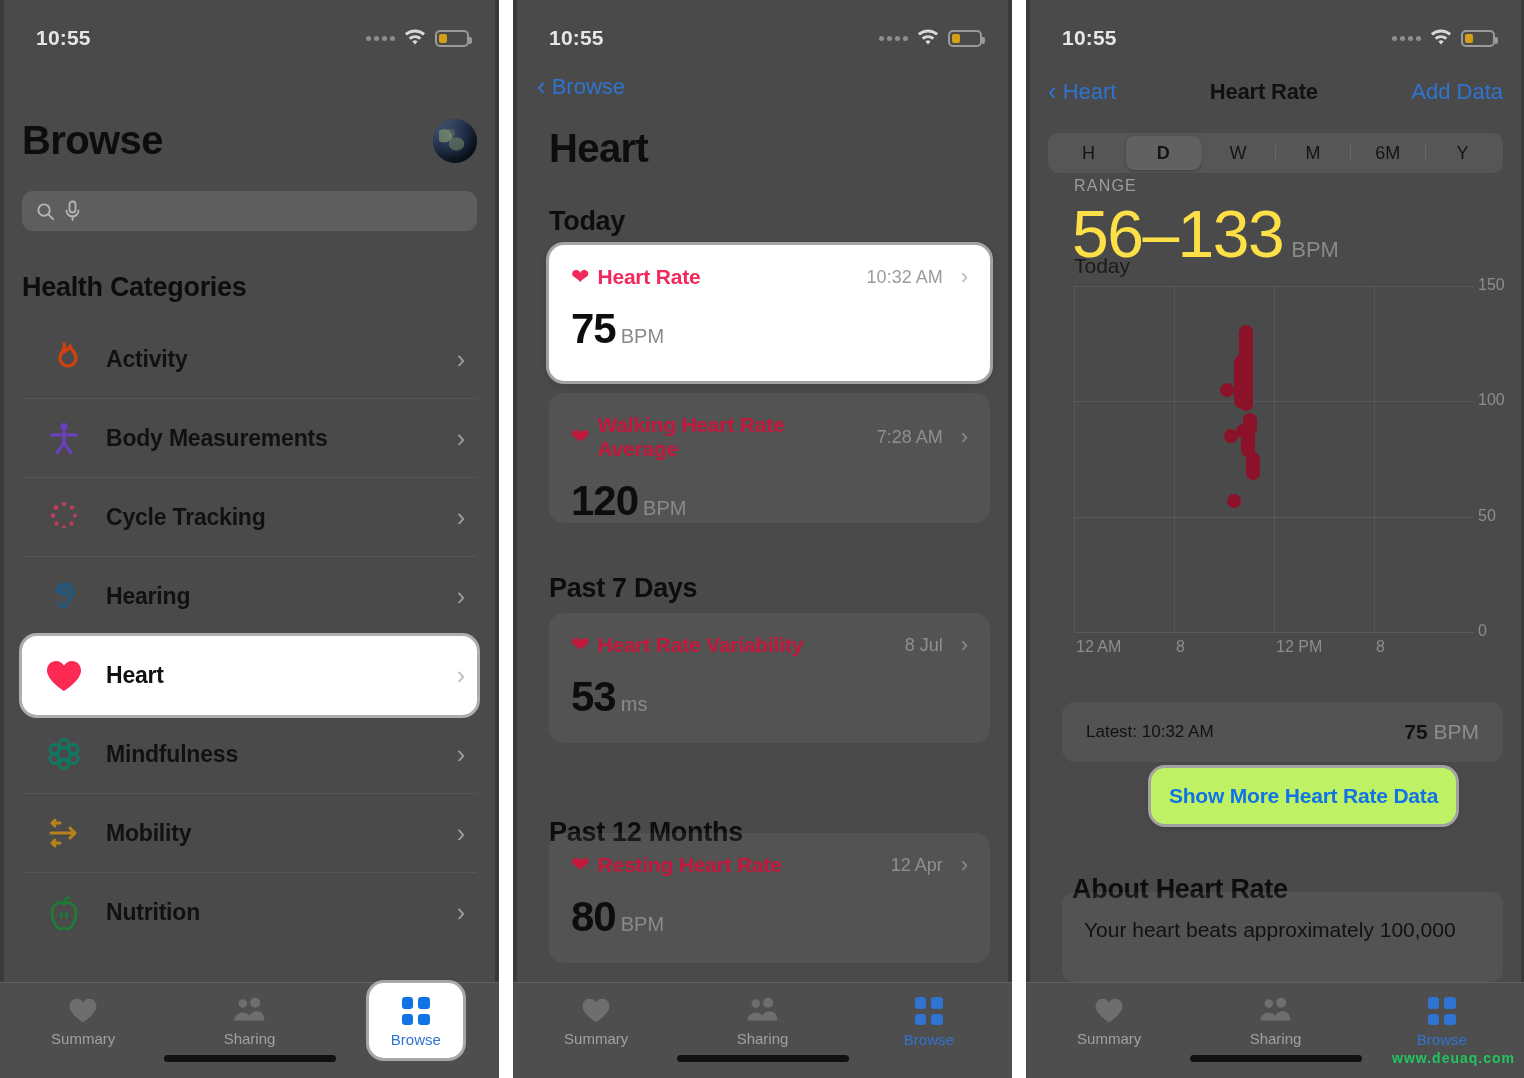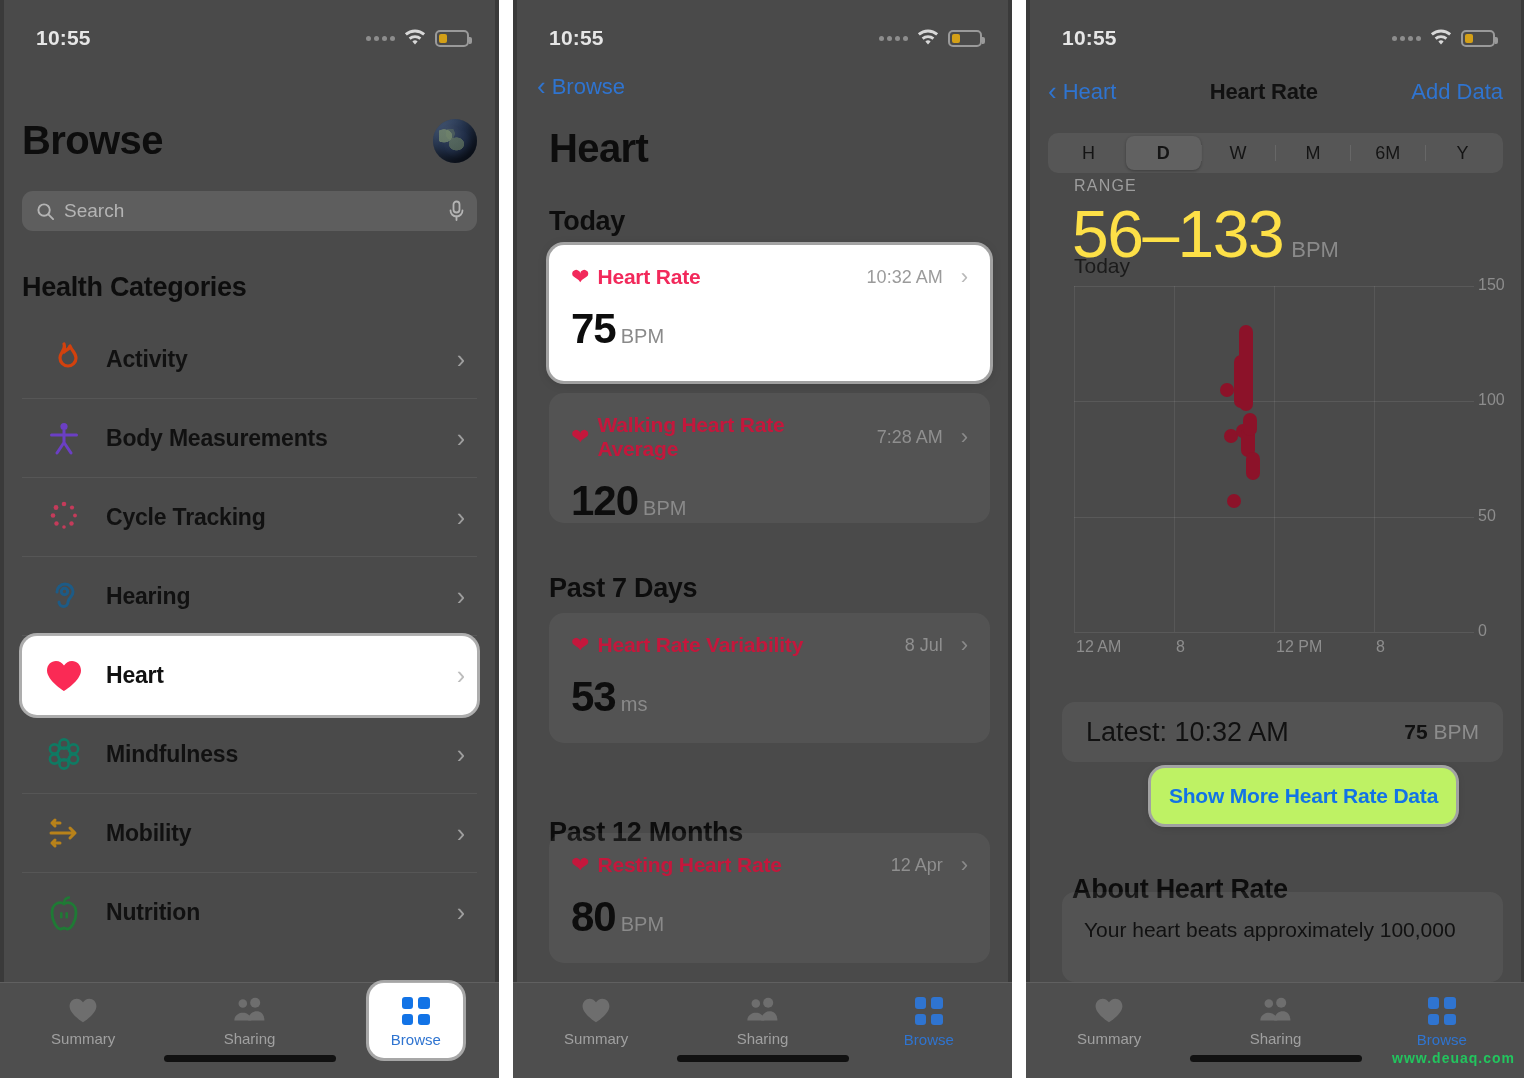--- a/index.html
+++ b/index.html
@@ -164,21 +164,21 @@
   .ylabels { position:absolute; left:452px; top:278px; width:60px; height:366px; }
   .ylabels span { position:absolute; font-size:16px; color:#8d8d8d; left:0; }
   .xlabels { position:absolute; left:48px; top:638px; width:420px; height:26px; }
   .xlabels span { position:absolute; font-size:16px; color:#8d8d8d; }
 
   .latest-card {
     position:absolute; left:36px; right:22px; top:702px; height:60px;
     background:rgba(255,255,255,0.055); border-radius:13px;
     display:flex; align-items:center; justify-content:space-between; padding:0 24px;
   }
-  .latest-card .lc-left { font-size:27px; color:#111; }
+  .latest-card .lc-left { font-size:17px; color:#111; }
   .latest-card .lc-right { font-size:21px; }
   .latest-card .lc-right b { color:#111; font-weight:700; }
   .latest-card .lc-right span { color:#8d8d8d; font-weight:400; }
 
   .showmore {
     position:absolute; left:125px; top:768px; width:305px; height:56px;
     background:#bef264; border-radius:14px; display:flex; align-items:center; justify-content:center;
     box-shadow:0 0 0 3px rgba(255,255,255,.5), 0 2px 10px rgba(0,0,0,.2);
   }
   .showmore span { font-size:21px; color:#1273e6; font-weight:700; letter-spacing:-0.2px; }
@@ -225,21 +225,20 @@
     <div class="p1-header">
       <div class="big-title">Browse</div>
       <div class="avatar"></div>
     </div>
 
     <div class="searchbar">
       <svg width="19" height="19" viewBox="0 0 20 20">
         <circle cx="8.5" cy="8.5" r="6" fill="none" stroke="#b4b4b4" stroke-width="2"></circle>
         <line x1="13" y1="13" x2="18" y2="18" stroke="#b4b4b4" stroke-width="2" stroke-linecap="round"></line>
       </svg>
-      <span class="sbtext">Search</span>
       <svg width="17" height="22" viewBox="0 0 17 22">
         <rect x="5.5" y="1.5" width="6" height="11" rx="3" fill="none" stroke="#b4b4b4" stroke-width="1.8"></rect>
         <path d="M2.5 10.5a6 6 0 0 0 12 0" fill="none" stroke="#b4b4b4" stroke-width="1.8" stroke-linecap="round"></path>
         <line x1="8.5" y1="16.5" x2="8.5" y2="20" stroke="#b4b4b4" stroke-width="1.8" stroke-linecap="round"></line>
       </svg>
     </div>
 
     <div class="p1-catlabel sec-title">Health Categories</div>
 
     <div class="cat-list">

